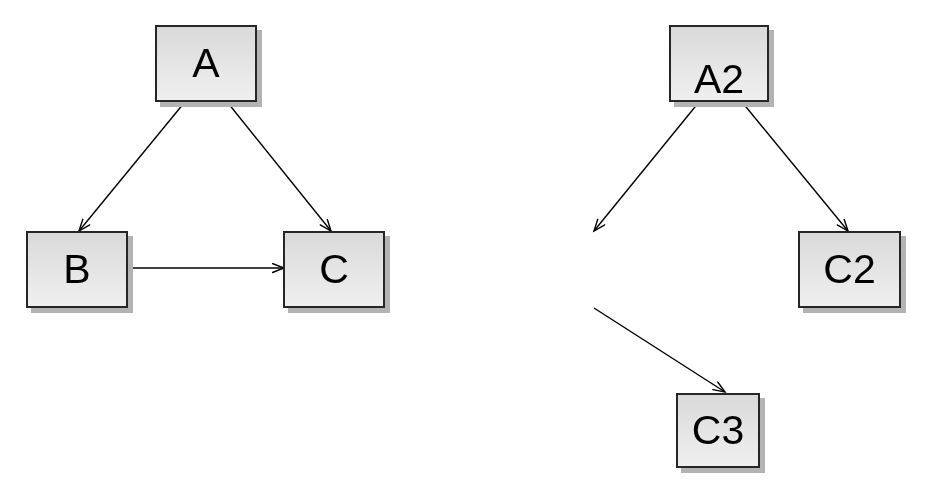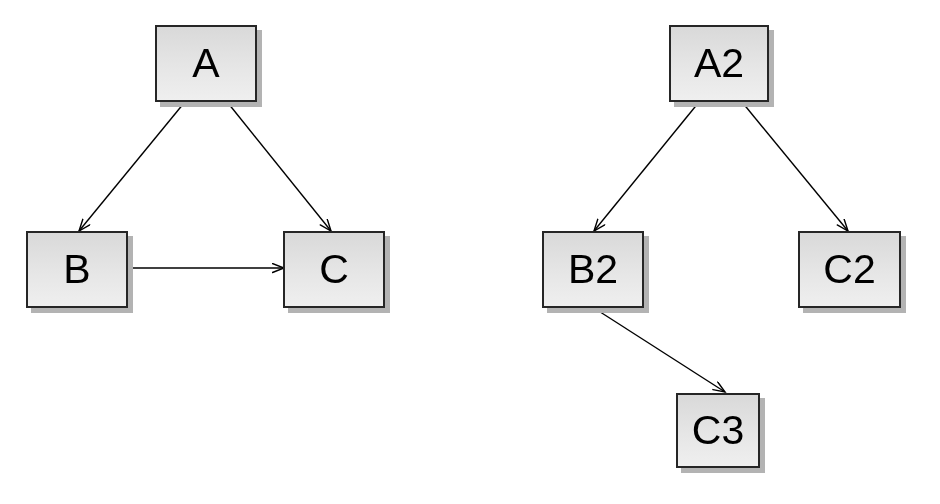--- a/index.html
+++ b/index.html
@@ -62,27 +62,24 @@
   </div>
 
   <div class="node" style="left: 26px; top: 231px; width: 102px; height: 77px; border-color: rgb(38, 38, 38); box-shadow: rgb(179, 179, 179) 5px 5px 0px 0px;">
     <span class="node-label" style="color: rgb(0, 0, 0);">B</span>
   </div>
 
   <div class="node" style="left: 283px; top: 231px; width: 102px; height: 77px; border-color: rgb(38, 38, 38); box-shadow: rgb(179, 179, 179) 5px 5px 0px 0px;">
     <span class="node-label" style="color: rgb(0, 0, 0);">C</span>
   </div>
 
-  <div class="node" style="left: 669px; top: 25px; width: 100px; height: 77px; border-color: rgb(38, 38, 38); box-shadow: rgb(179, 179, 179) 5px 5px 0px 0px;">
+  <div class="node" style="left: 669px; top: 25px; width: 100px; height: 77px; border-color: rgb(38, 38, 38); box-shadow: rgb(179, 179, 179) 5px 5px 0px 0px; align-items: flex-end;">
     <span class="node-label" style="color: rgb(0, 0, 0);">A2</span>
   </div>
 
-  <div class="node" style="left: 542px; top: 231px; width: 102px; height: 77px; border-color: rgb(38, 38, 38); box-shadow: rgb(179, 179, 179) 5px 5px 0px 0px;">
-    <span class="node-label" style="color: rgb(0, 0, 0);">B2</span>
-  </div>
 
   <div class="node" style="left: 798px; top: 231px; width: 103px; height: 77px; border-color: rgb(38, 38, 38); box-shadow: rgb(179, 179, 179) 5px 5px 0px 0px;">
     <span class="node-label" style="color: rgb(0, 0, 0);">C2</span>
   </div>
 
   <div class="node" style="left: 676px; top: 393px; width: 84px; height: 75px; border-color: rgb(38, 38, 38); box-shadow: rgb(179, 179, 179) 5px 5px 0px 0px;">
     <span class="node-label" style="color: rgb(0, 0, 0);">C3</span>
   </div>
 </div>
 

